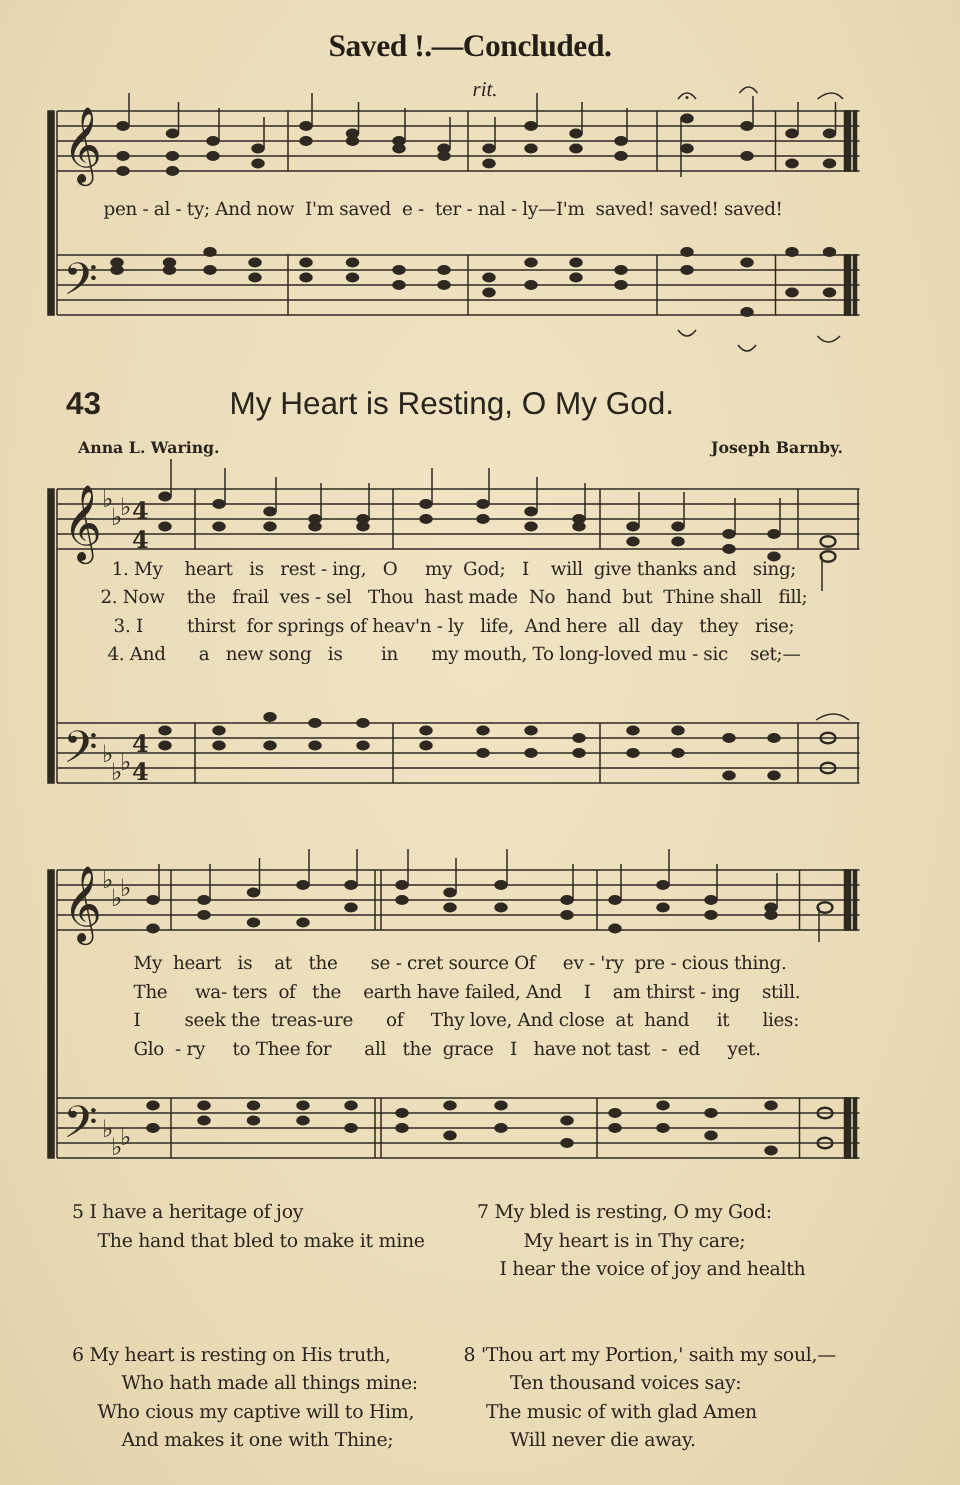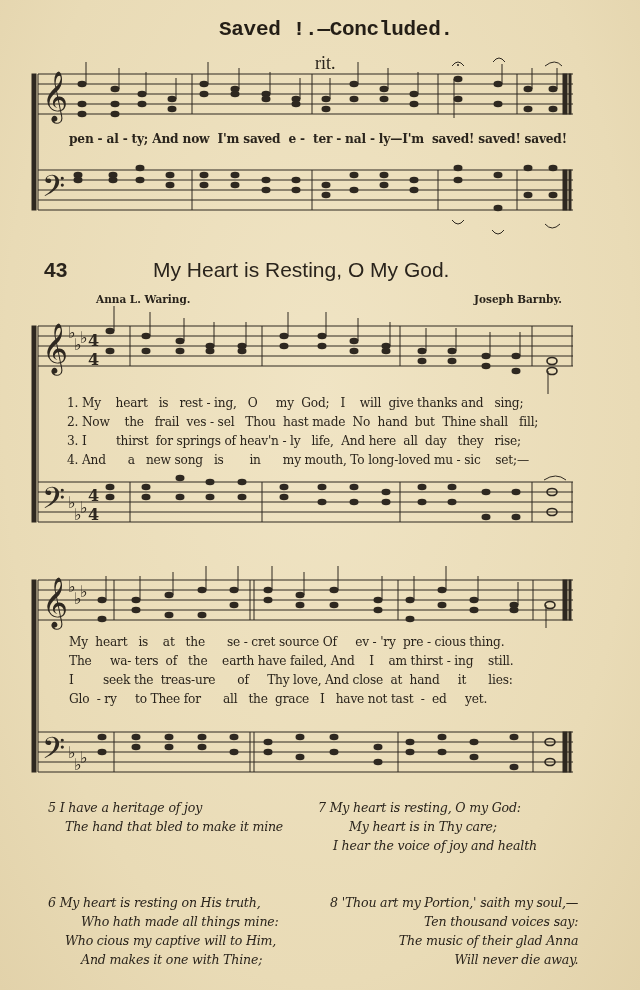--- a/index.html
+++ b/index.html
@@ -6,30 +6,30 @@
   body {
     width: 640px; height: 990px; overflow: hidden;
     background: #ecdfbd;
     background-image: radial-gradient(ellipse at 50% 40%, #f0e4c4 0%, #e9dbb6 70%, #e2d2aa 100%);
     font-family: "DejaVu Serif", serif;
     color: #2a241c;
     position: relative;
   }
   .abs { position: absolute; }
   .title-head {
-    font-family: Liberation Mono, monospace;
+    font-family: Liberation Serif, serif;
     font-weight: bold; font-size: 21px; letter-spacing: -0.3px;
     color: #241e16;
   }
-  .rit { font-family: "Liberation Serif", serif; font-size: 18px; }
+  .rit { font-family: "Liberation Serif", serif; font-style: italic; font-size: 14px; }
   .hymn-num { font-family: "Liberation Sans", sans-serif; font-size: 21px; font-weight: bold; }
   .hymn-title { font-family: "Liberation Sans", sans-serif; font-size: 21px; letter-spacing: 0px; }
   .credit { font-family: "DejaVu Serif", serif; font-size: 10.5px; font-weight: bold; }
   .lyric { font-family: "DejaVu Serif", serif; font-size: 12.2px; white-space: pre; line-height: 19px; letter-spacing: -0.2px; }
-  .verse { font-family: "DejaVu Serif", serif; font-size: 12.6px; line-height: 19px; white-space: pre; letter-spacing: -0.2px; font-style: italic; }
+  .verse { font-family: "DejaVu Serif", serif; font-size: 12.6px; line-height: 19px; white-space: pre; letter-spacing: -0.2px; }
   svg.staff { position: absolute; left: 0; top: 0; }
 </style>
 </head>
 <body>
 
 <div class="abs title-head" style="left:219px; top:18px;">Saved !.—Concluded.</div>
 <div class="abs rit" style="left:315px; top:53px;">rit.</div>
 
 <svg class="staff" width="640" height="990" viewBox="0 0 640 990">
   <g stroke="#2e2820" stroke-width="1" fill="#2e2820">
@@ -391,54 +391,54 @@
       <ellipse cx="474" cy="742" rx="4.5" ry="3.3"></ellipse>
         <ellipse cx="474" cy="757" rx="4.5" ry="3.3"></ellipse>
       <ellipse cx="514" cy="737" rx="4.5" ry="3.3"></ellipse>
         <ellipse cx="514" cy="767" rx="4.5" ry="3.3"></ellipse>
     </g>
     <ellipse cx="550" cy="742" rx="5" ry="3.5" fill="none" stroke-width="1.6"></ellipse>
     <ellipse cx="550" cy="762" rx="5" ry="3.5" fill="none" stroke-width="1.6"></ellipse>
   </g>
 </svg>
 
-<div class="abs lyric" style="left:69px; top:130px;font-weight:bold;">pen - al - ty; And now  I'm saved  e -  ter - nal - ly—I'm  saved! saved! saved!</div>
+<div class="abs lyric" style="left:69px; top:130px;">pen - al - ty; And now  I'm saved  e -  ter - nal - ly—I'm  saved! saved! saved!</div>
 
 <div class="abs hymn-num" style="left:44px; top:258px;">43</div>
 <div class="abs hymn-title" style="left:153px; top:258px;">My Heart is Resting, O My God.</div>
-<div class="abs credit" style="left:52px; top:293px;margin-left:44px;">Anna L. Waring.</div>
+<div class="abs credit" style="left:52px; top:293px;">Anna L. Waring.</div>
 <div class="abs credit" style="left:474px; top:293px;">Joseph Barnby.</div>
 
-<div class="abs" style="left:67px; top:394px;">
+<div class="abs" style="left:67px; top:370px;text-align:center;">
   <div class="lyric">1. My    heart   is   rest - ing,   O     my  God;   I    will  give thanks and   sing;</div>
   <div class="lyric">2. Now    the   frail  ves - sel   Thou  hast made  No  hand  but  Thine shall   fill;</div>
   <div class="lyric">3. I        thirst  for springs of heav'n - ly   life,  And here  all  day   they   rise;</div>
   <div class="lyric">4. And      a   new song   is       in      my mouth, To long-loved mu - sic    set;—</div>
 </div>
 
-<div class="abs" style="left:69px; top:633px;">
+<div class="abs" style="left:89px; top:633px;">
   <div class="lyric">My  heart   is    at   the      se - cret source Of     ev - 'ry  pre - cious thing.</div>
   <div class="lyric">The     wa- ters  of   the    earth have failed, And    I    am thirst - ing    still.</div>
   <div class="lyric">I        seek the  treas-ure      of     Thy love, And close  at  hand     it      lies:</div>
   <div class="lyric">Glo  - ry     to Thee for      all   the  grace   I   have not tast  -  ed     yet.</div>
 </div>
 
 <div class="abs" style="left:48px; top:798px;">
   <div class="verse"><span>5</span> <span>I have a heritage of joy</span></div>
   <div class="verse" style="padding-left:17px">The hand that bled to make it mine</div>
 </div>
 <div class="abs" style="left:48px; top:893px;">
   <div class="verse"><span>6</span> <span>My heart is resting on His truth,</span></div>
   <div class="verse" style="padding-left:33px">Who hath made all things mine:</div>
   <div class="verse" style="padding-left:17px">Who cious my captive will to Him,</div>
   <div class="verse" style="padding-left:33px">And makes it one with Thine;</div>
 </div>
 <div class="abs" style="left:318px; top:798px;">
-  <div class="verse"><span>7</span> <span>My heart is resting, O my God:</span></div>
+  <div class="verse"><span>7</span> <span>My bled is resting, O my God:</span></div>
   <div class="verse" style="padding-left:31px">My heart is in Thy care;</div>
   <div class="verse" style="padding-left:15px">I hear the voice of joy and health</div>
 </div>
-<div class="abs" style="left:330px; top:893px;text-align:right;">
+<div class="abs" style="left:309px; top:893px;">
   <div class="verse"><span>8</span> <span>'Thou art my Portion,' saith my soul,—</span></div>
   <div class="verse" style="padding-left:31px">Ten thousand voices say:</div>
-  <div class="verse" style="padding-left:15px">The music of their glad Anna</div>
+  <div class="verse" style="padding-left:15px">The music of with glad Amen</div>
   <div class="verse" style="padding-left:31px">Will never die away.</div>
 </div>
 
 </body></html>

